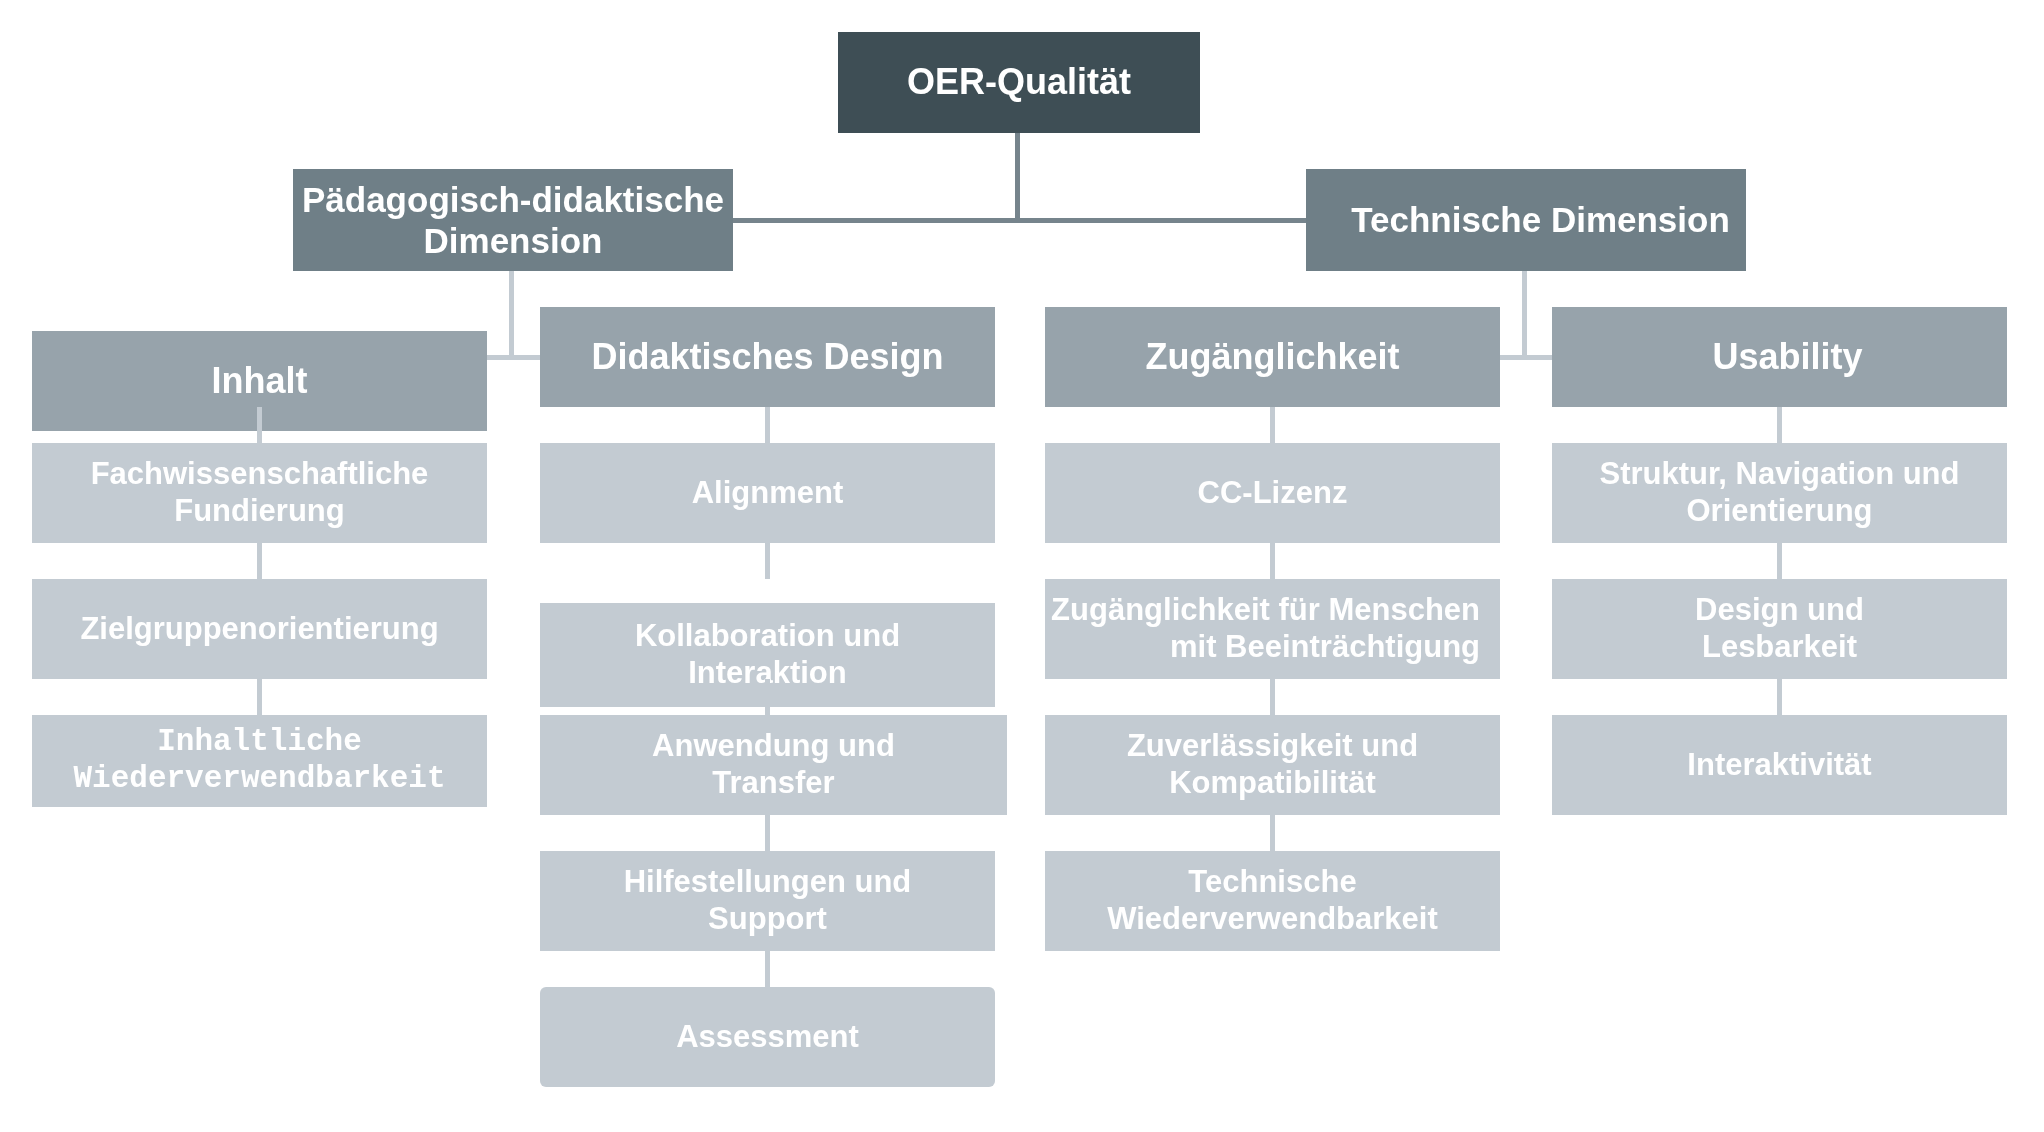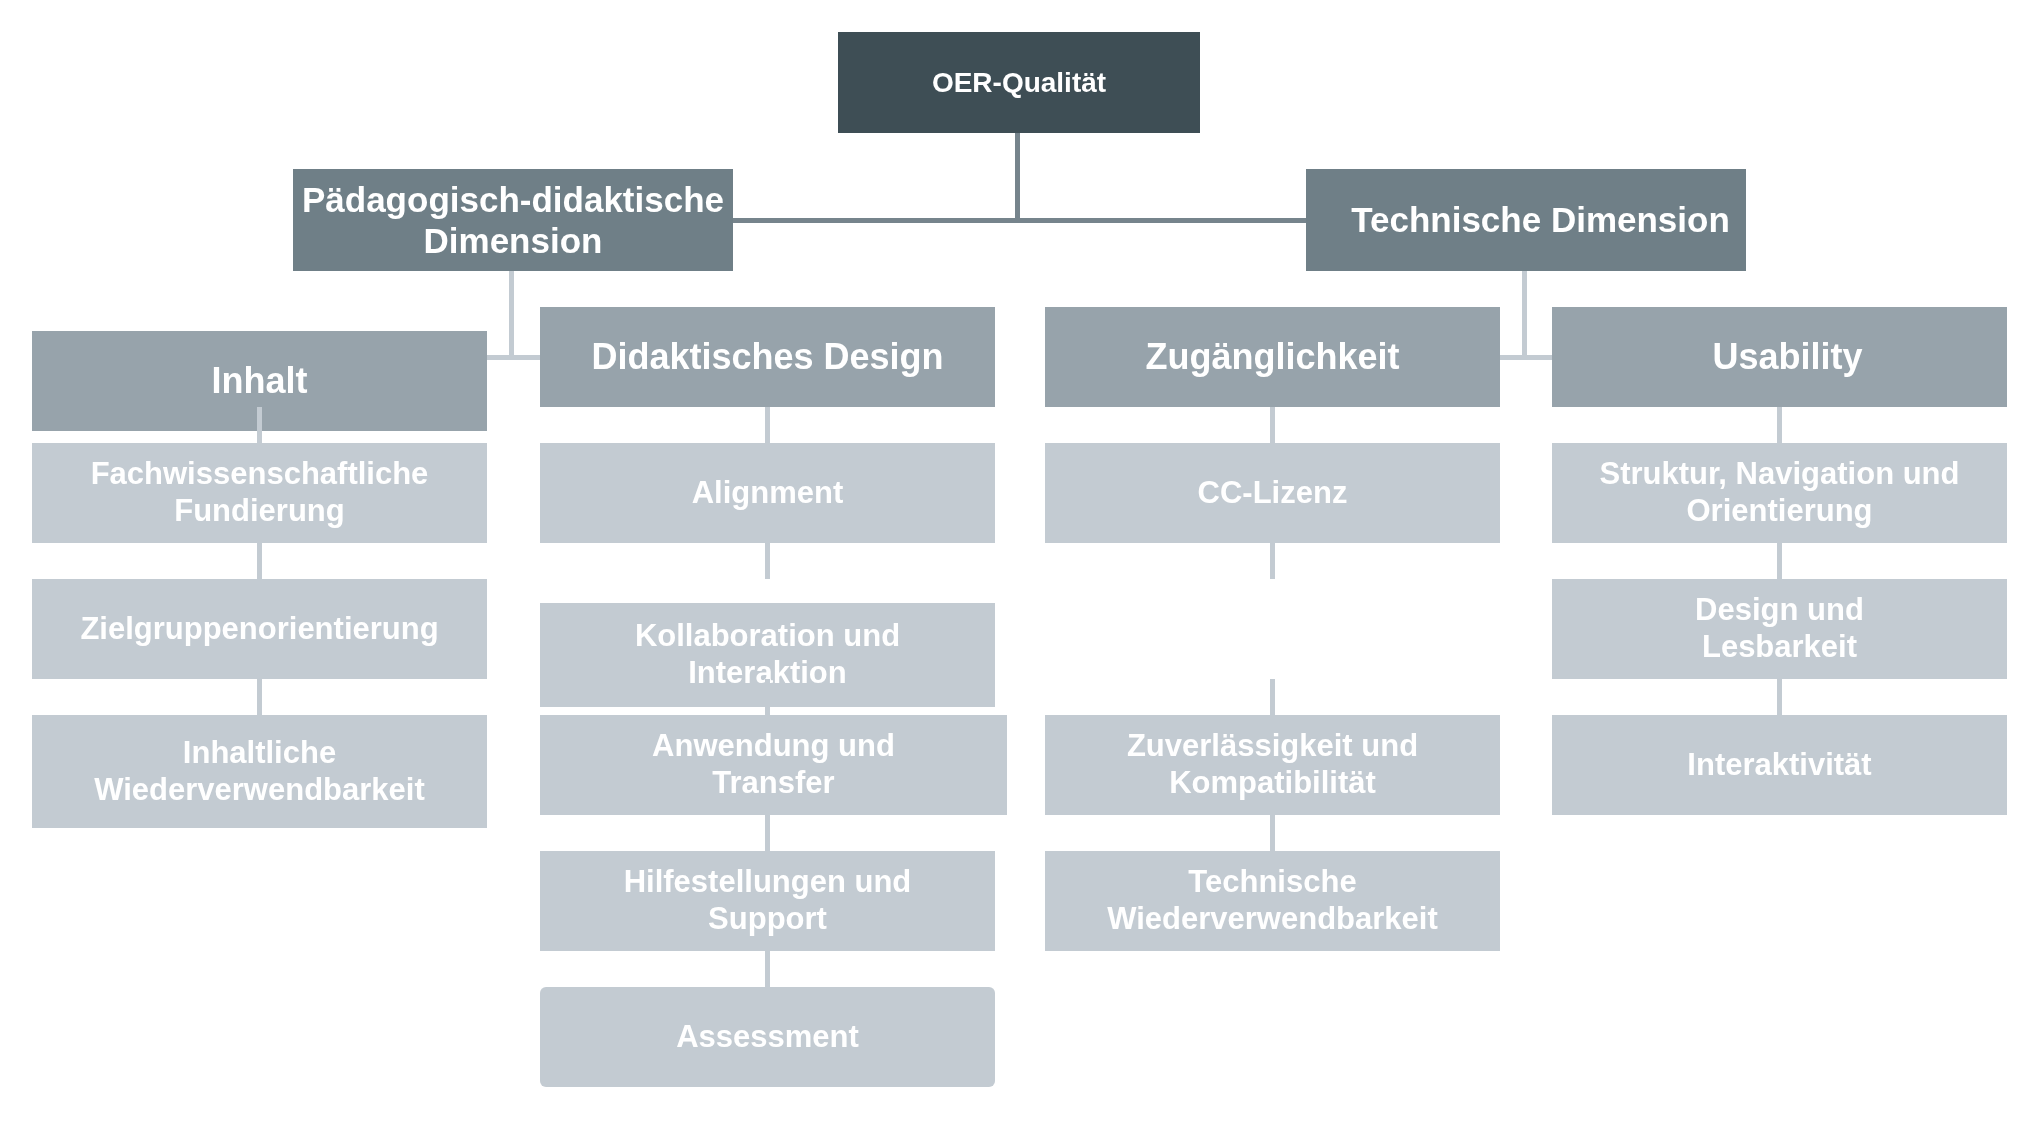--- a/index.html
+++ b/index.html
@@ -23,21 +23,21 @@
   .box{
     position:absolute;
     display:flex;align-items:center;justify-content:center;
     color:var(--text);
     font-weight:bold;
     text-align:center;
     white-space:pre-line;
     line-height:1.18;
     box-sizing:border-box;
   }
-  .l1{background:var(--root_box);font-size:28px;}
+  .l1{background:var(--root_box);font-size:36px;}
   .l2{background:var(--dimension_box);font-size:35px;}
   .l3{background:var(--category_box);font-size:36px;}
   .l4{background:var(--criterion_box);font-size:31px;padding:0 4px;}
   .l4.align-right{justify-content:flex-end;text-align:right;padding-right:20px;}
   .line{position:absolute;}
   .line-dark{background:var(--connector_dark);}
   .line-light{background:var(--connector_light);}
 </style>
 </head>
 <body>
@@ -58,21 +58,21 @@
   <div class="line line-light" style="left:1522px;top:271px;width:5px;height:89px;"></div>
   <div class="line line-light" style="left:1500px;top:355px;width:52px;height:5px;"></div>
 
   <div class="box l3" style="left:32px;top:307px;width:455px;height:100px;margin-top:24px;">Inhalt</div>
   <div class="line line-light" style="left:257px;top:407px;width:5px;height:36px;"></div>
   <div class="box l4" style="left:32px;top:443px;width:455px;height:100px;">Fachwissenschaftliche
 Fundierung</div>
   <div class="line line-light" style="left:257px;top:543px;width:5px;height:36px;"></div>
   <div class="box l4" style="left:32px;top:579px;width:455px;height:100px;">Zielgruppenorientierung</div>
   <div class="line line-light" style="left:257px;top:679px;width:5px;height:36px;"></div>
-  <div class="box l4" style="left:32px;top:715px;width:455px;height:113px;">Inhaltliche
+  <div class="box l4" style="left:32px;top:715px;width:455px;height:92px;font-family:Liberation Mono, monospace;">Inhaltliche
 Wiederverwendbarkeit</div>
 
   <div class="box l3" style="left:540px;top:307px;width:455px;height:100px;">Didaktisches Design</div>
   <div class="line line-light" style="left:765px;top:407px;width:5px;height:36px;"></div>
   <div class="box l4" style="left:540px;top:443px;width:455px;height:100px;">Alignment</div>
   <div class="line line-light" style="left:765px;top:543px;width:5px;height:36px;"></div>
   <div class="box l4" style="left:540px;top:603px;width:455px;height:104px;">Kollaboration und
 Interaktion</div>
   <div class="line line-light" style="left:765px;top:679px;width:5px;height:36px;"></div>
   <div class="box l4" style="left:540px;top:715px;width:467px;height:100px;">Anwendung und
@@ -80,20 +80,22 @@
   <div class="line line-light" style="left:765px;top:815px;width:5px;height:36px;"></div>
   <div class="box l4" style="left:540px;top:851px;width:455px;height:100px;">Hilfestellungen und
 Support</div>
   <div class="line line-light" style="left:765px;top:951px;width:5px;height:36px;"></div>
   <div class="box l4" style="left:540px;top:987px;width:455px;height:100px;border-radius:6px;">Assessment</div>
 
   <div class="box l3" style="left:1045px;top:307px;width:455px;height:100px;">Zugänglichkeit</div>
   <div class="line line-light" style="left:1270px;top:407px;width:5px;height:36px;"></div>
   <div class="box l4" style="left:1045px;top:443px;width:455px;height:100px;">CC-Lizenz</div>
   <div class="line line-light" style="left:1270px;top:543px;width:5px;height:36px;"></div>
+  <div class="box l4 align-right" style="left:1045px;top:579px;width:455px;height:100px;">Zugänglichkeit für Menschen
+mit Beeinträchtigung</div>
   <div class="line line-light" style="left:1270px;top:679px;width:5px;height:36px;"></div>
   <div class="box l4" style="left:1045px;top:715px;width:455px;height:100px;">Zuverlässigkeit und
 Kompatibilität</div>
   <div class="line line-light" style="left:1270px;top:815px;width:5px;height:36px;"></div>
   <div class="box l4" style="left:1045px;top:851px;width:455px;height:100px;">Technische
 Wiederverwendbarkeit</div>
 
   <div class="box l3" style="left:1552px;top:307px;width:455px;height:100px;padding-left:16px;">Usability</div>
   <div class="line line-light" style="left:1777px;top:407px;width:5px;height:36px;"></div>
   <div class="box l4" style="left:1552px;top:443px;width:455px;height:100px;">Struktur, Navigation und

